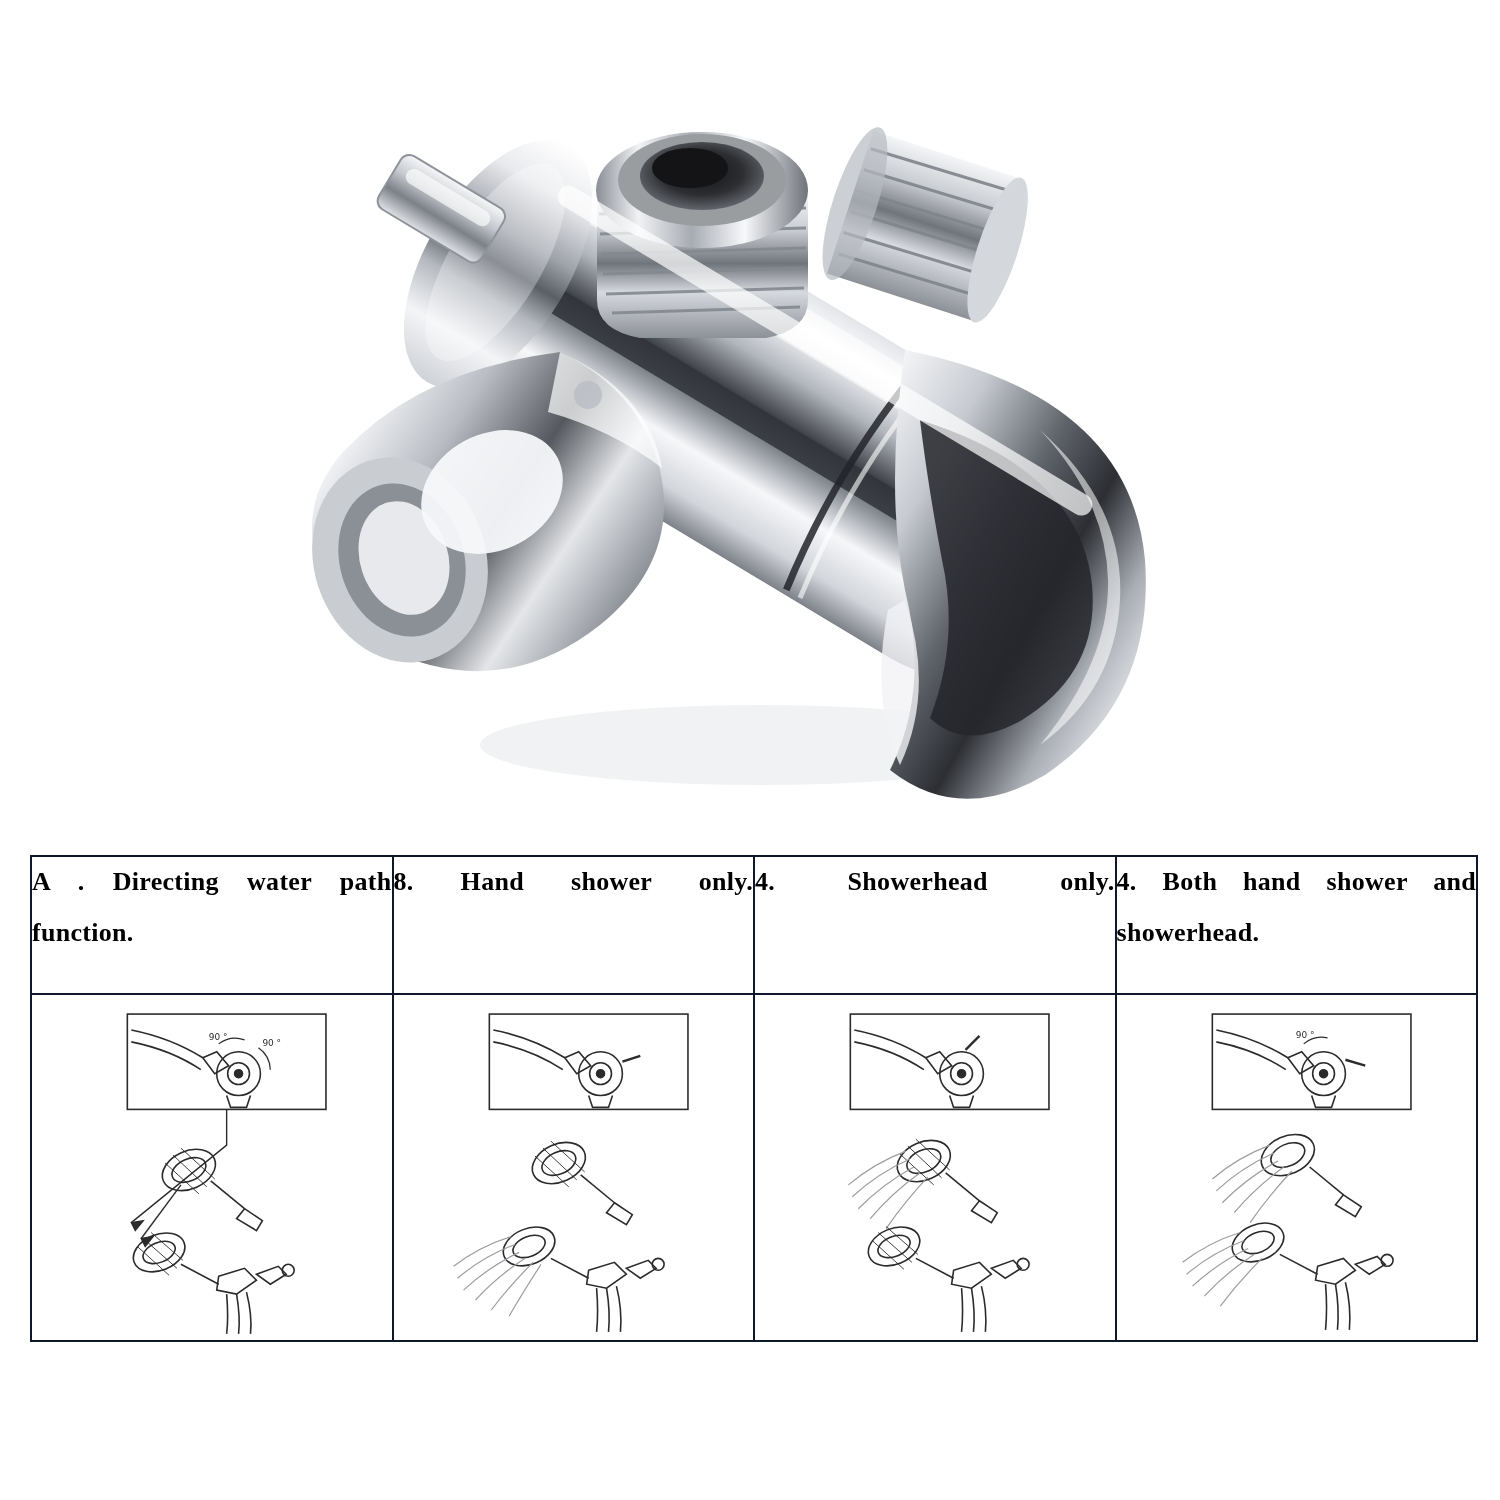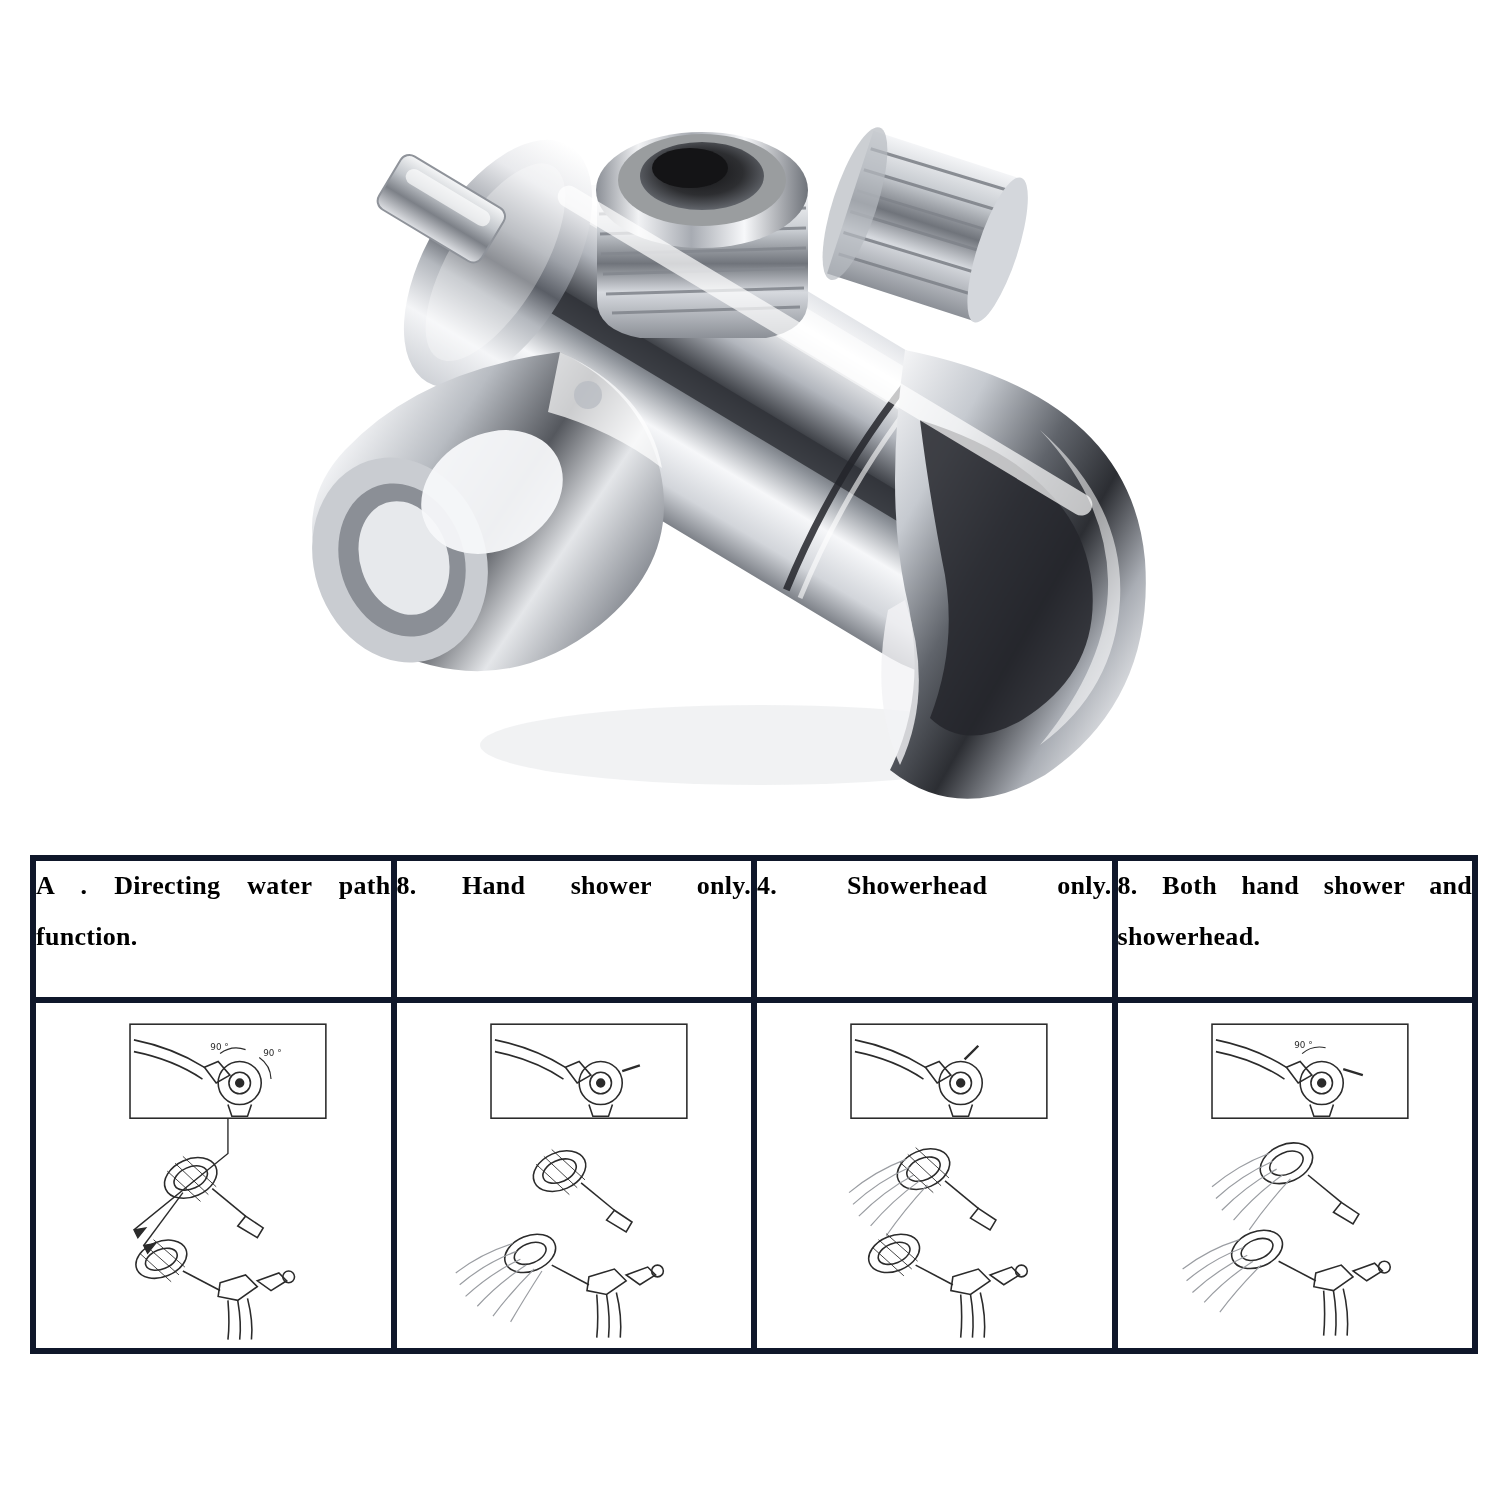--- a/index.html
+++ b/index.html
@@ -39,21 +39,21 @@
     letter-spacing: 0.5px;
     color: #000000;
     margin: 0 0 14px 2px;
   }
   table.instr-table {
     border-collapse: collapse;
     width: 1448px;
     table-layout: fixed;
   }
   table.instr-table td {
-    border: 6px solid #0f172a;
+    border: 2px solid #0f172a;
     vertical-align: top;
     padding: 0;
   }
   td.instr-text {
     height: 136px;
     padding: 22px 16px 0 16px;
     font-family: "Liberation Serif", serif;
     font-size: 26px;
     font-weight: bold;
     line-height: 1.95;
@@ -227,21 +227,21 @@
 
 <div id="instructions">
 
 
   <table class="instr-table">
     <tbody>
         <tr>
       <td class="instr-text">A . Directing water path function.</td>
       <td class="instr-text">8. Hand shower only.</td>
       <td class="instr-text">4. Showerhead only.</td>
-      <td class="instr-text">8. Both hand shower and showerhead.</td>
+      <td class="instr-text">4. Both hand shower and showerhead.</td>
     </tr>
     <tr>
 
       <td class="instr-diagram">
         <div class="diagram-wrap">
           <svg viewBox="0 0 362 345">
             <g fill="none" stroke="#2b2b2b" stroke-width="1.6">
 
               <rect x="96" y="18" width="200" height="96"></rect>
               <path d="M100 34 Q140 42 172 62"></path>

